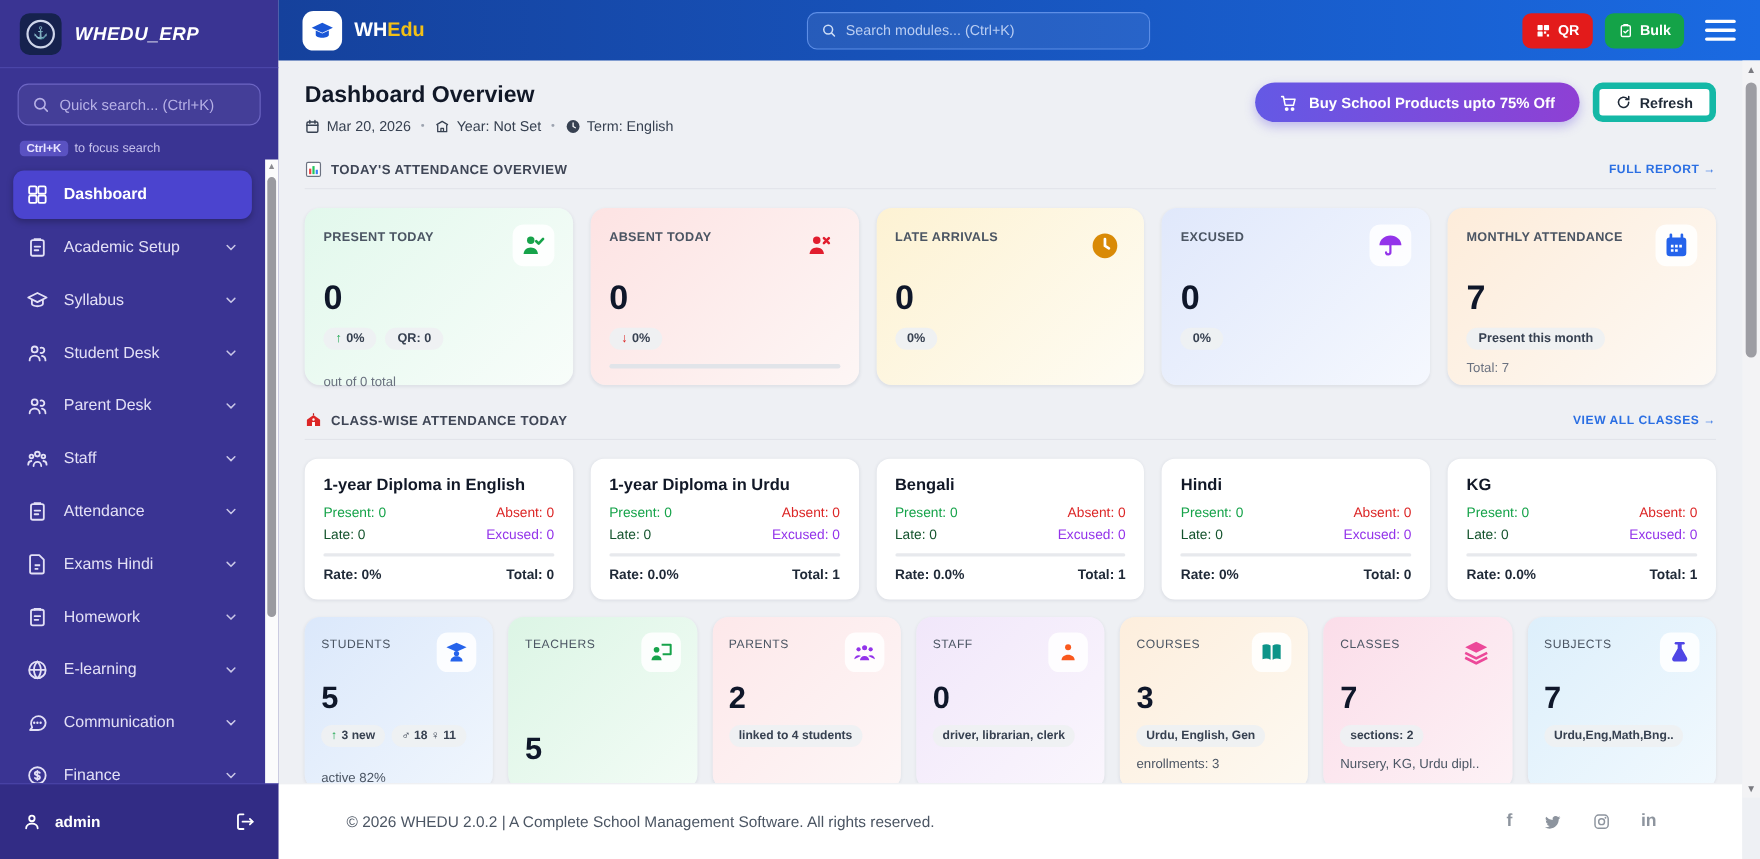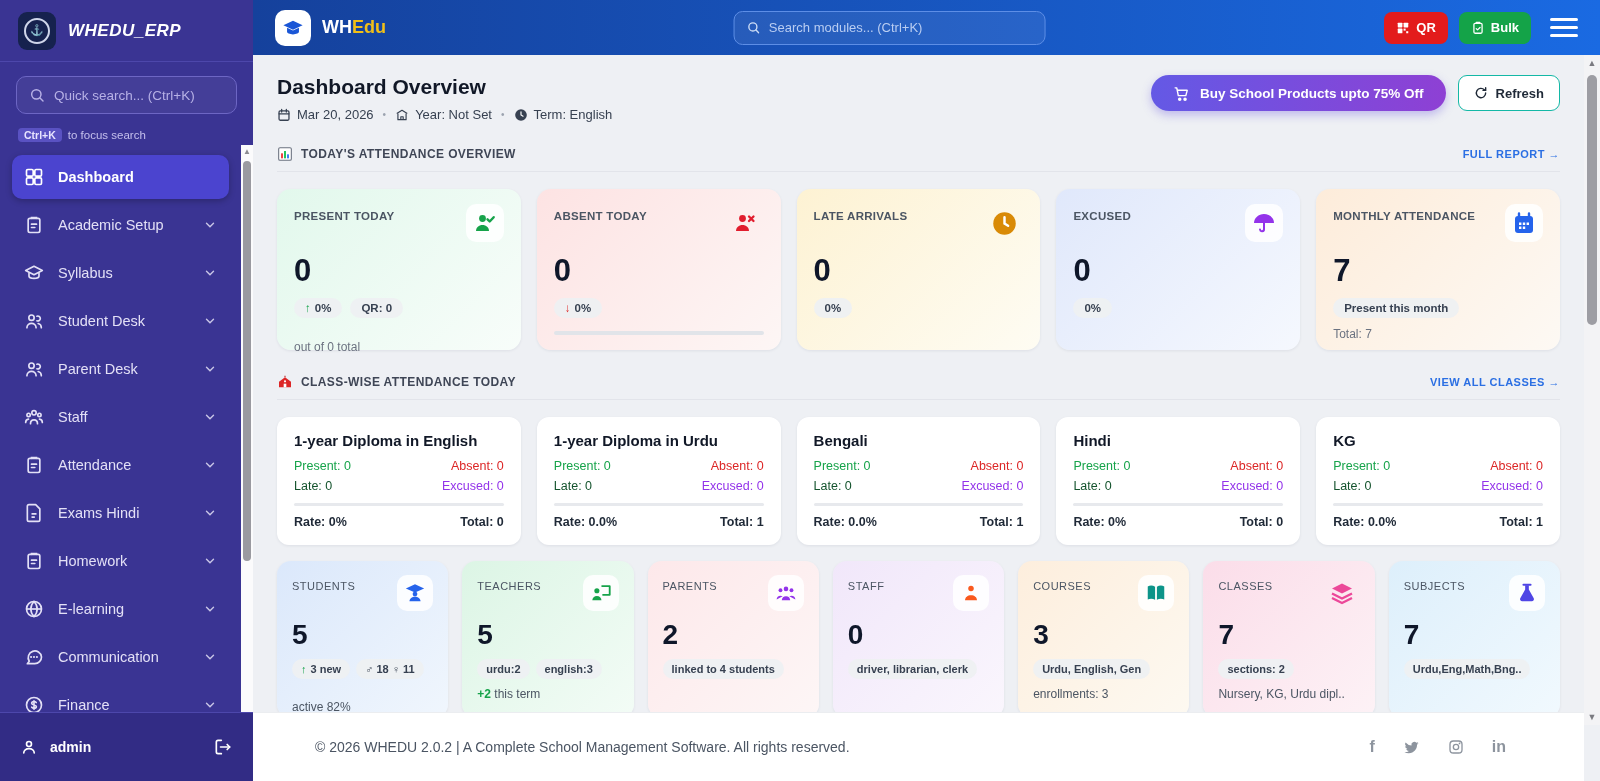--- a/index.html
+++ b/index.html
@@ -50,21 +50,21 @@
   
   .main { position:absolute; left:253px; top:55px; right:16px; bottom:0; background:#eef0f4; overflow:hidden; }
   .content { padding:20px 24px 0; }
   .page-head { display:flex; align-items:flex-start; }
   .page-title { font-size:21px; font-weight:800; color:#111827; }
   .page-meta { display:flex; align-items:center; gap:9px; margin-top:8px; font-size:13px; color:#374151; }
   .page-meta .dot { color:#9ca3af; font-size:10px; }
   .page-meta .mi { display:flex; align-items:center; gap:6px; }
   .head-actions { margin-left:auto; display:flex; gap:12px; }
   .buy-btn { display:flex; align-items:center; gap:10px; height:36px; padding:0 22px; border-radius:999px; border:none; background:linear-gradient(90deg,#6459e5,#8e40d4); color:#fff; font-weight:bold; font-size:13.5px; cursor:pointer; box-shadow:0 4px 10px rgba(100,80,220,.35); font-family:inherit; }
-  .refresh-btn { display:flex; align-items:center; gap:8px; height:36px; padding:0 15px; border-radius:9px; border:1px solid #14b8a6; background:#fff; color:#1f2937; font-weight:600; font-size:13px; cursor:pointer; font-family:inherit; }
+  .refresh-btn { display:flex; align-items:center; gap:8px; height:36px; padding:0 15px; border-radius:9px; border:6px solid #14b8a6; background:#fff; color:#1f2937; font-weight:600; font-size:13px; cursor:pointer; font-family:inherit; }
 
   .section-head { display:flex; align-items:center; margin-top:24px; padding-bottom:9px; border-bottom:1px solid #e2e4ea; }
   .section-title { display:flex; align-items:center; gap:8px; font-size:12px; font-weight:bold; letter-spacing:.4px; color:#3f4656; }
   .section-link { margin-left:auto; font-size:11px; font-weight:bold; letter-spacing:.5px; color:#2b6fe3; text-decoration:none; cursor:pointer; }
 
   
   .att-grid { display:grid; grid-template-columns:repeat(5,1fr); gap:16px; margin-top:17px; }
   .att-card { border-radius:14px; padding:15px 17px; height:161px; box-shadow:0 1px 3px rgba(30,40,70,.08); position:relative; display:flex; flex-direction:column; }
   .att-card.green { background:linear-gradient(135deg,#e2f8ec,#f8fdfa); }
   .att-card.red { background:linear-gradient(135deg,#fde3e3,#fdf6f5); }
@@ -92,21 +92,21 @@
   .cls-present { color:#16a34a; } .cls-absent { color:#dc2626; text-align:right; }
   .cls-late { color:#14532d; } .cls-excused { color:#9333ea; text-align:right; }
   .cls-div { height:3px; border-radius:2px; background:#e7e9ed; margin-top:10px; }
   .cls-bottom { display:flex; justify-content:space-between; margin-top:9px; font-size:12.5px; font-weight:600; color:#1f2937; }
 
   
   .stats-grid { display:grid; grid-template-columns:repeat(7,1fr); gap:14px; margin-top:16px; }
   .stat-card { border-radius:14px; padding:14px 15px; height:157px; box-shadow:0 1px 3px rgba(30,40,70,.08); display:flex; flex-direction:column; }
   .stat-card .icon-tile { width:36px; height:36px; }
   .stat-card.c-blue { background:linear-gradient(135deg,#dbe8fb,#f0f6fd); }
-  .stat-card.c-green { background:linear-gradient(135deg,#dcf5e5,#f3fcf6); }
+  .stat-card.c-green { background:linear-gradient(135deg,#dcf5e5,#f3fcf6);gap:46px; }
   .stat-card.c-pink { background:linear-gradient(135deg,#fde8ea,#fdf6f6); }
   .stat-card.c-lav { background:linear-gradient(135deg,#f1e7fa,#faf6fd); }
   .stat-card.c-peach { background:linear-gradient(135deg,#fdeedd,#fdf9f1); }
   .stat-card.c-rose { background:linear-gradient(135deg,#fbdde9,#fdf2f6); }
   .stat-card.c-sky { background:linear-gradient(135deg,#ddeffb,#f1f9fe); }
   .stat-top { display:flex; align-items:flex-start; }
   .stat-label { font-size:11px; font-weight:normal; color:#4b5563; letter-spacing:.5px; margin-top:5px; }
   .stat-value { font-size:28px; font-weight:800; color:#0f172a; margin-top:10px; line-height:1; }
   .stat-pills { display:flex; gap:6px; margin-top:10px; flex-wrap:wrap; }
   .stat-pills .pill { padding:4px 9px; font-size:11px; }

